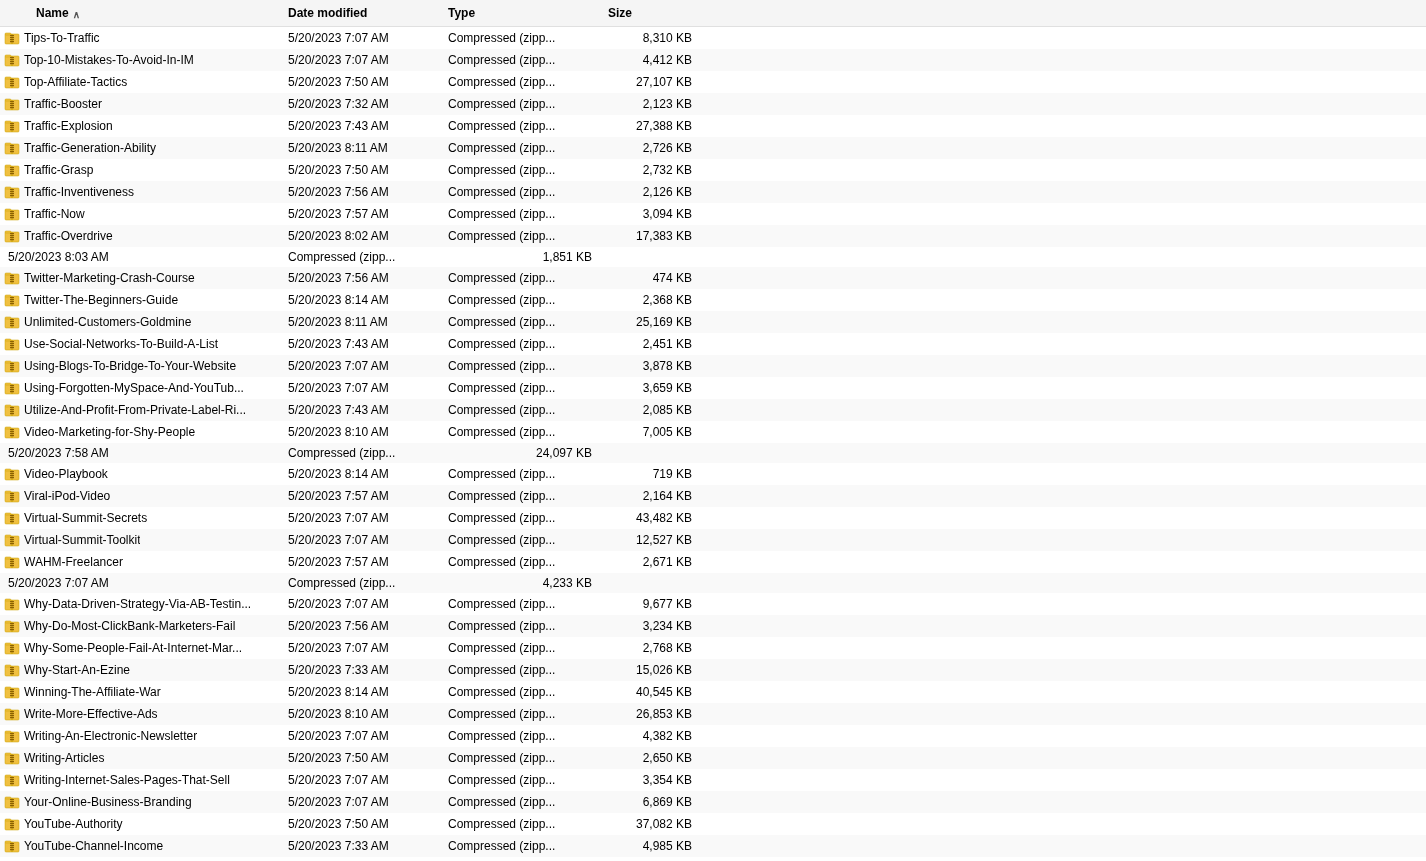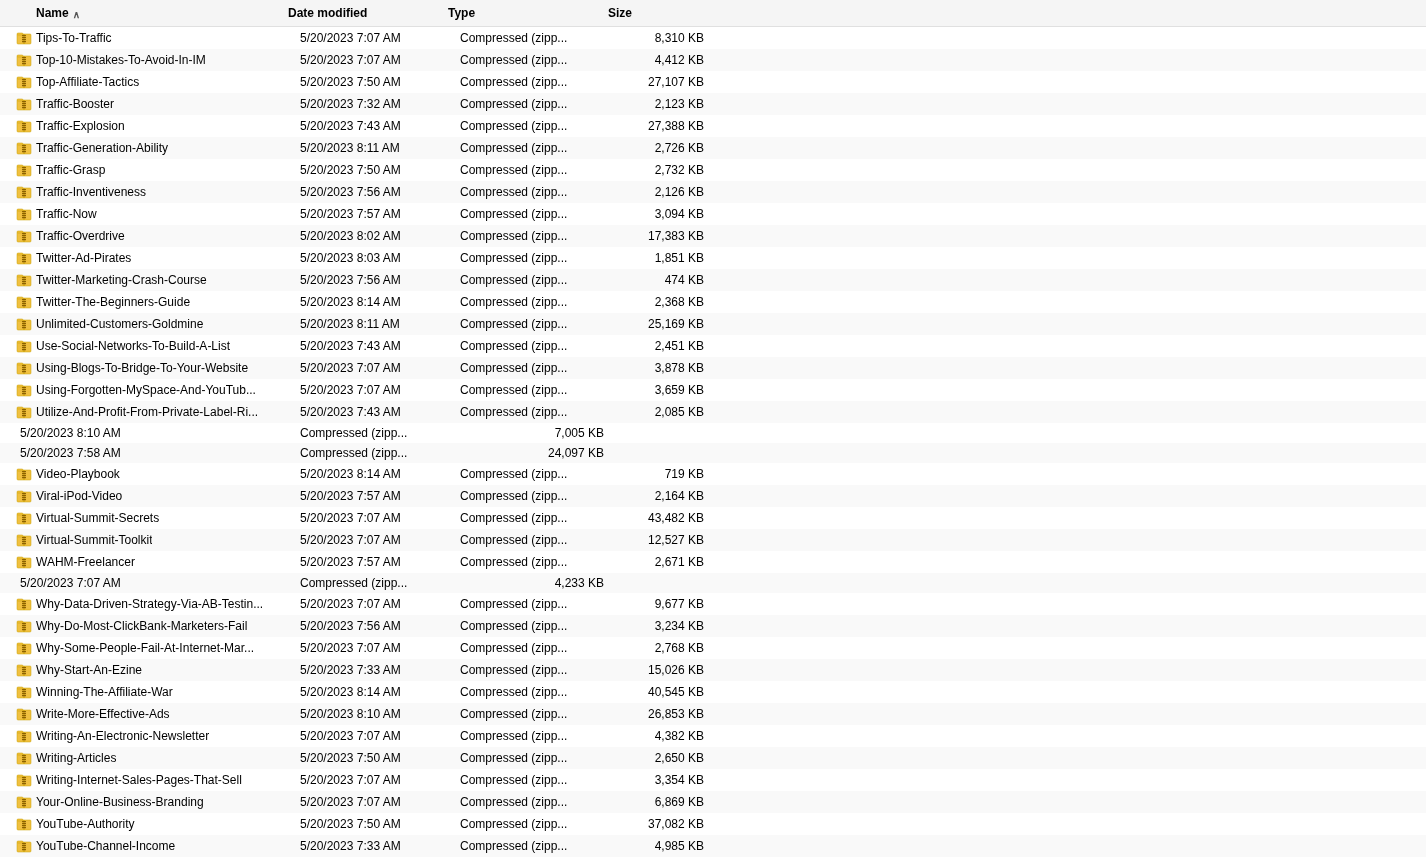--- a/index.html
+++ b/index.html
@@ -54,21 +54,21 @@
       color: #555;
     }
 
     .table-body {
       width: 100%;
     }
 
     .file-row {
       display: grid;
       grid-template-columns: 280px 160px 160px 100px;
-      padding: 1px 12px;
+      padding: 1px 0;
       border-bottom: none;
     }
 
     .file-row:nth-child(odd) {
       background: #ffffff;
     }
 
     .file-row:nth-child(even) {
       background: #f9f9f9;
     }
@@ -338,36 +338,20 @@
     <rect x="6" y="9" width="4" height="1.2" rx="0.3" fill="#8B6000"></rect>
     <rect x="6" y="11" width="4" height="1.2" rx="0.3" fill="#8B6000"></rect>
   </svg></span>
       <span class="file-name">Traffic-Overdrive</span>
     </div>
     <div class="file-cell">5/20/2023 8:02 AM</div>
     <div class="file-cell">Compressed (zipp...</div>
     <div class="file-cell size-cell">17,383 KB</div>
   </div>
       <div class="file-row">
-    <div class="file-cell name-cell">
-      <span class="zip-icon"><svg xmlns="http://www.w3.org/2000/svg" width="16" height="16" viewBox="0 0 16 16">
-
-    <rect x="1" y="4" width="14" height="10" rx="1" fill="#F0C040" stroke="#C8A000" stroke-width="0.5"></rect>
-
-    <rect x="1" y="3" width="6" height="2" rx="1" fill="#F0C040" stroke="#C8A000" stroke-width="0.5"></rect>
-
-    <rect x="7" y="4" width="2" height="10" fill="#C8A000" opacity="0.5"></rect>
-
-    <rect x="6" y="5" width="4" height="1.2" rx="0.3" fill="#8B6000"></rect>
-    <rect x="6" y="7" width="4" height="1.2" rx="0.3" fill="#8B6000"></rect>
-    <rect x="6" y="9" width="4" height="1.2" rx="0.3" fill="#8B6000"></rect>
-    <rect x="6" y="11" width="4" height="1.2" rx="0.3" fill="#8B6000"></rect>
-  </svg></span>
-      <span class="file-name">Twitter-Ad-Pirates</span>
-    </div>
     <div class="file-cell">5/20/2023 8:03 AM</div>
     <div class="file-cell">Compressed (zipp...</div>
     <div class="file-cell size-cell">1,851 KB</div>
   </div>
       <div class="file-row">
     <div class="file-cell name-cell">
       <span class="zip-icon"><svg xmlns="http://www.w3.org/2000/svg" width="16" height="16" viewBox="0 0 16 16">
 
     <rect x="1" y="4" width="14" height="10" rx="1" fill="#F0C040" stroke="#C8A000" stroke-width="0.5"></rect>
 
@@ -506,20 +490,36 @@
     <rect x="6" y="9" width="4" height="1.2" rx="0.3" fill="#8B6000"></rect>
     <rect x="6" y="11" width="4" height="1.2" rx="0.3" fill="#8B6000"></rect>
   </svg></span>
       <span class="file-name">Utilize-And-Profit-From-Private-Label-Ri...</span>
     </div>
     <div class="file-cell">5/20/2023 7:43 AM</div>
     <div class="file-cell">Compressed (zipp...</div>
     <div class="file-cell size-cell">2,085 KB</div>
   </div>
       <div class="file-row">
+    <div class="file-cell name-cell">
+      <span class="zip-icon"><svg xmlns="http://www.w3.org/2000/svg" width="16" height="16" viewBox="0 0 16 16">
+
+    <rect x="1" y="4" width="14" height="10" rx="1" fill="#F0C040" stroke="#C8A000" stroke-width="0.5"></rect>
+
+    <rect x="1" y="3" width="6" height="2" rx="1" fill="#F0C040" stroke="#C8A000" stroke-width="0.5"></rect>
+
+    <rect x="7" y="4" width="2" height="10" fill="#C8A000" opacity="0.5"></rect>
+
+    <rect x="6" y="5" width="4" height="1.2" rx="0.3" fill="#8B6000"></rect>
+    <rect x="6" y="7" width="4" height="1.2" rx="0.3" fill="#8B6000"></rect>
+    <rect x="6" y="9" width="4" height="1.2" rx="0.3" fill="#8B6000"></rect>
+    <rect x="6" y="11" width="4" height="1.2" rx="0.3" fill="#8B6000"></rect>
+  </svg></span>
+      <span class="file-name">Video-Marketing-for-Shy-People</span>
+    </div>
     <div class="file-cell">5/20/2023 8:10 AM</div>
     <div class="file-cell">Compressed (zipp...</div>
     <div class="file-cell size-cell">7,005 KB</div>
   </div>
       <div class="file-row">
     <div class="file-cell">5/20/2023 7:58 AM</div>
     <div class="file-cell">Compressed (zipp...</div>
     <div class="file-cell size-cell">24,097 KB</div>
   </div>
       <div class="file-row">

